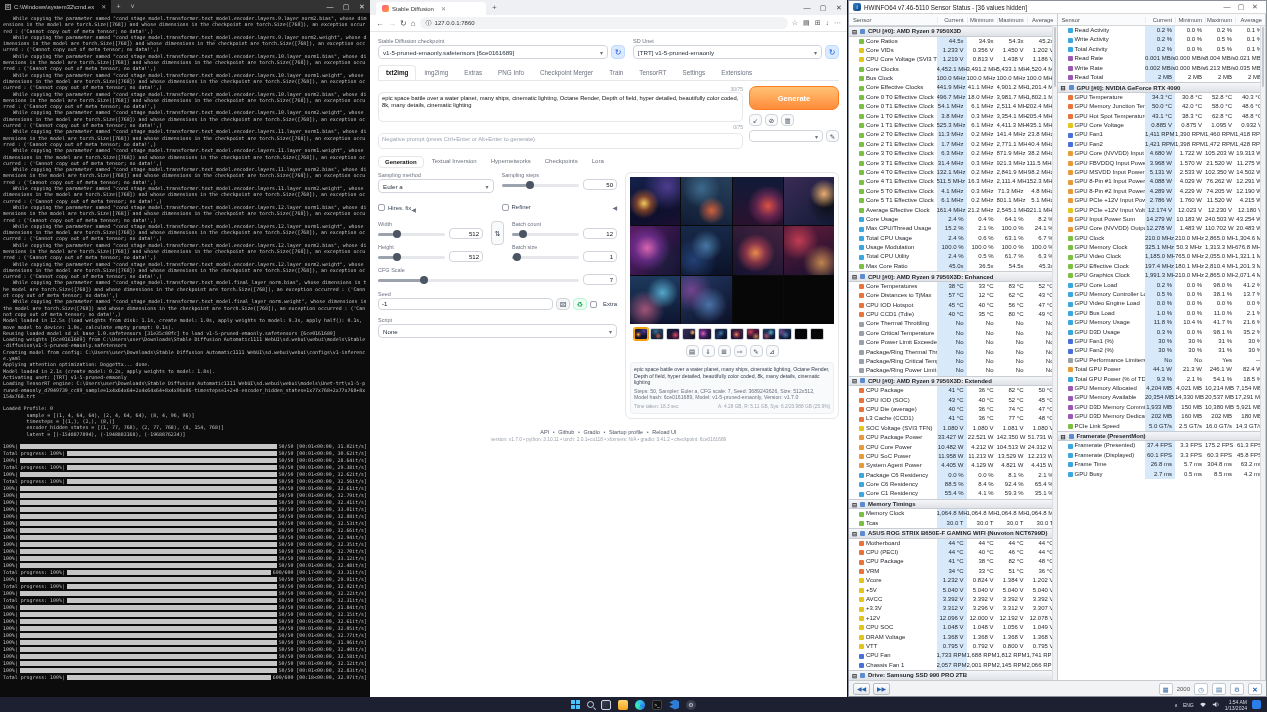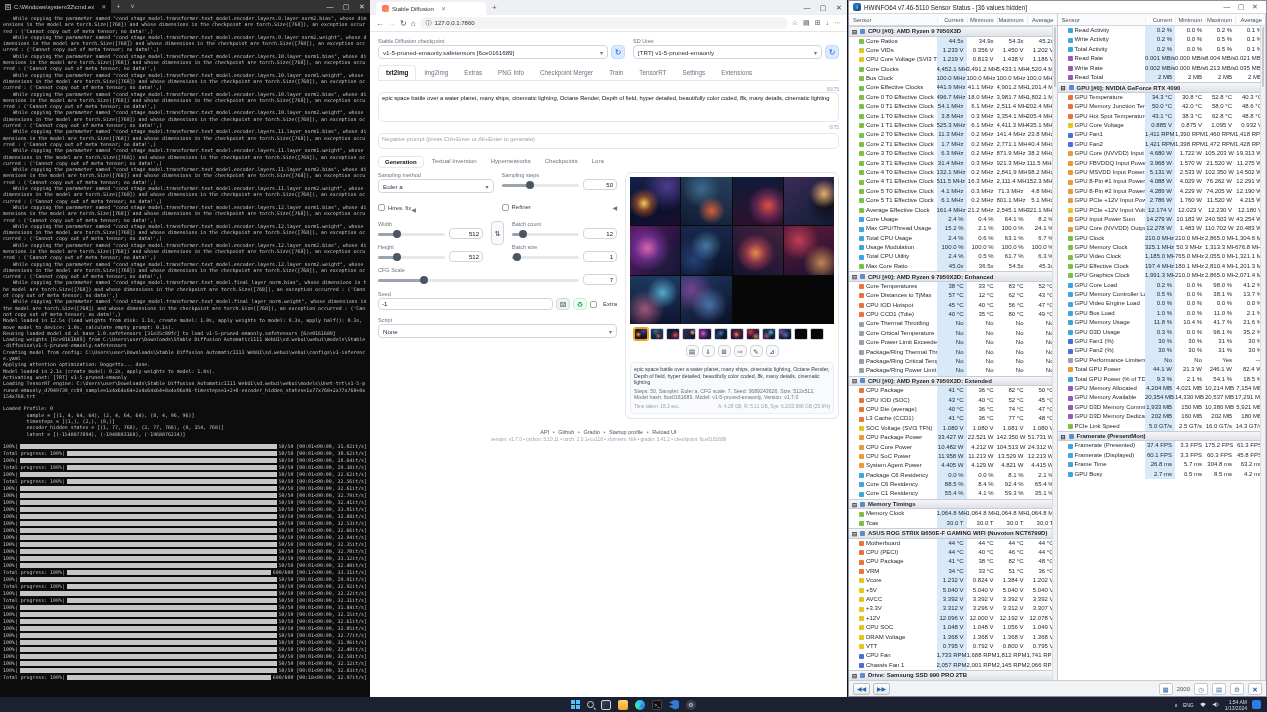--- a/index.html
+++ b/index.html
@@ -438,20 +438,34 @@
         <div class="wtab">Extensions</div>
       </div>
 
     <div class="pzone">
       <div class="pleft">
         <div class="cnt">30/75</div>
         <div class="parea">epic space battle over a water planet, many ships, cinematic lighting, Octane Render, Depth of field, hyper detailed, beautifully color coded, 8k, many details, cinematic lighting</div>
         <div class="cnt" style="margin-top:2px">0/75</div>
         <div class="parea neg">Negative prompt (press Ctrl+Enter or Alt+Enter to generate)</div>
       </div>
+      <div class="pright">
+        <div class="gen">Generate</div>
+        <div class="tools">
+          <div class="tbtn">↙</div>
+          <div class="tbtn">⊘</div>
+          <div class="tbtn">▥</div>
+        </div>
+        <div class="styles">
+          <div class="dd">
+              <span class="car">▾</span>
+            </div>
+          <div class="tbtn">✎</div>
+        </div>
+      </div>
     </div>
 
     <div class="subtabs" id="wsubtabs">
         <div class="stab on">Generation</div>
         <div class="stab">Textual Inversion</div>
         <div class="stab">Hypernetworks</div>
         <div class="stab">Checkpoints</div>
         <div class="stab">Lora</div>
       </div>
 

